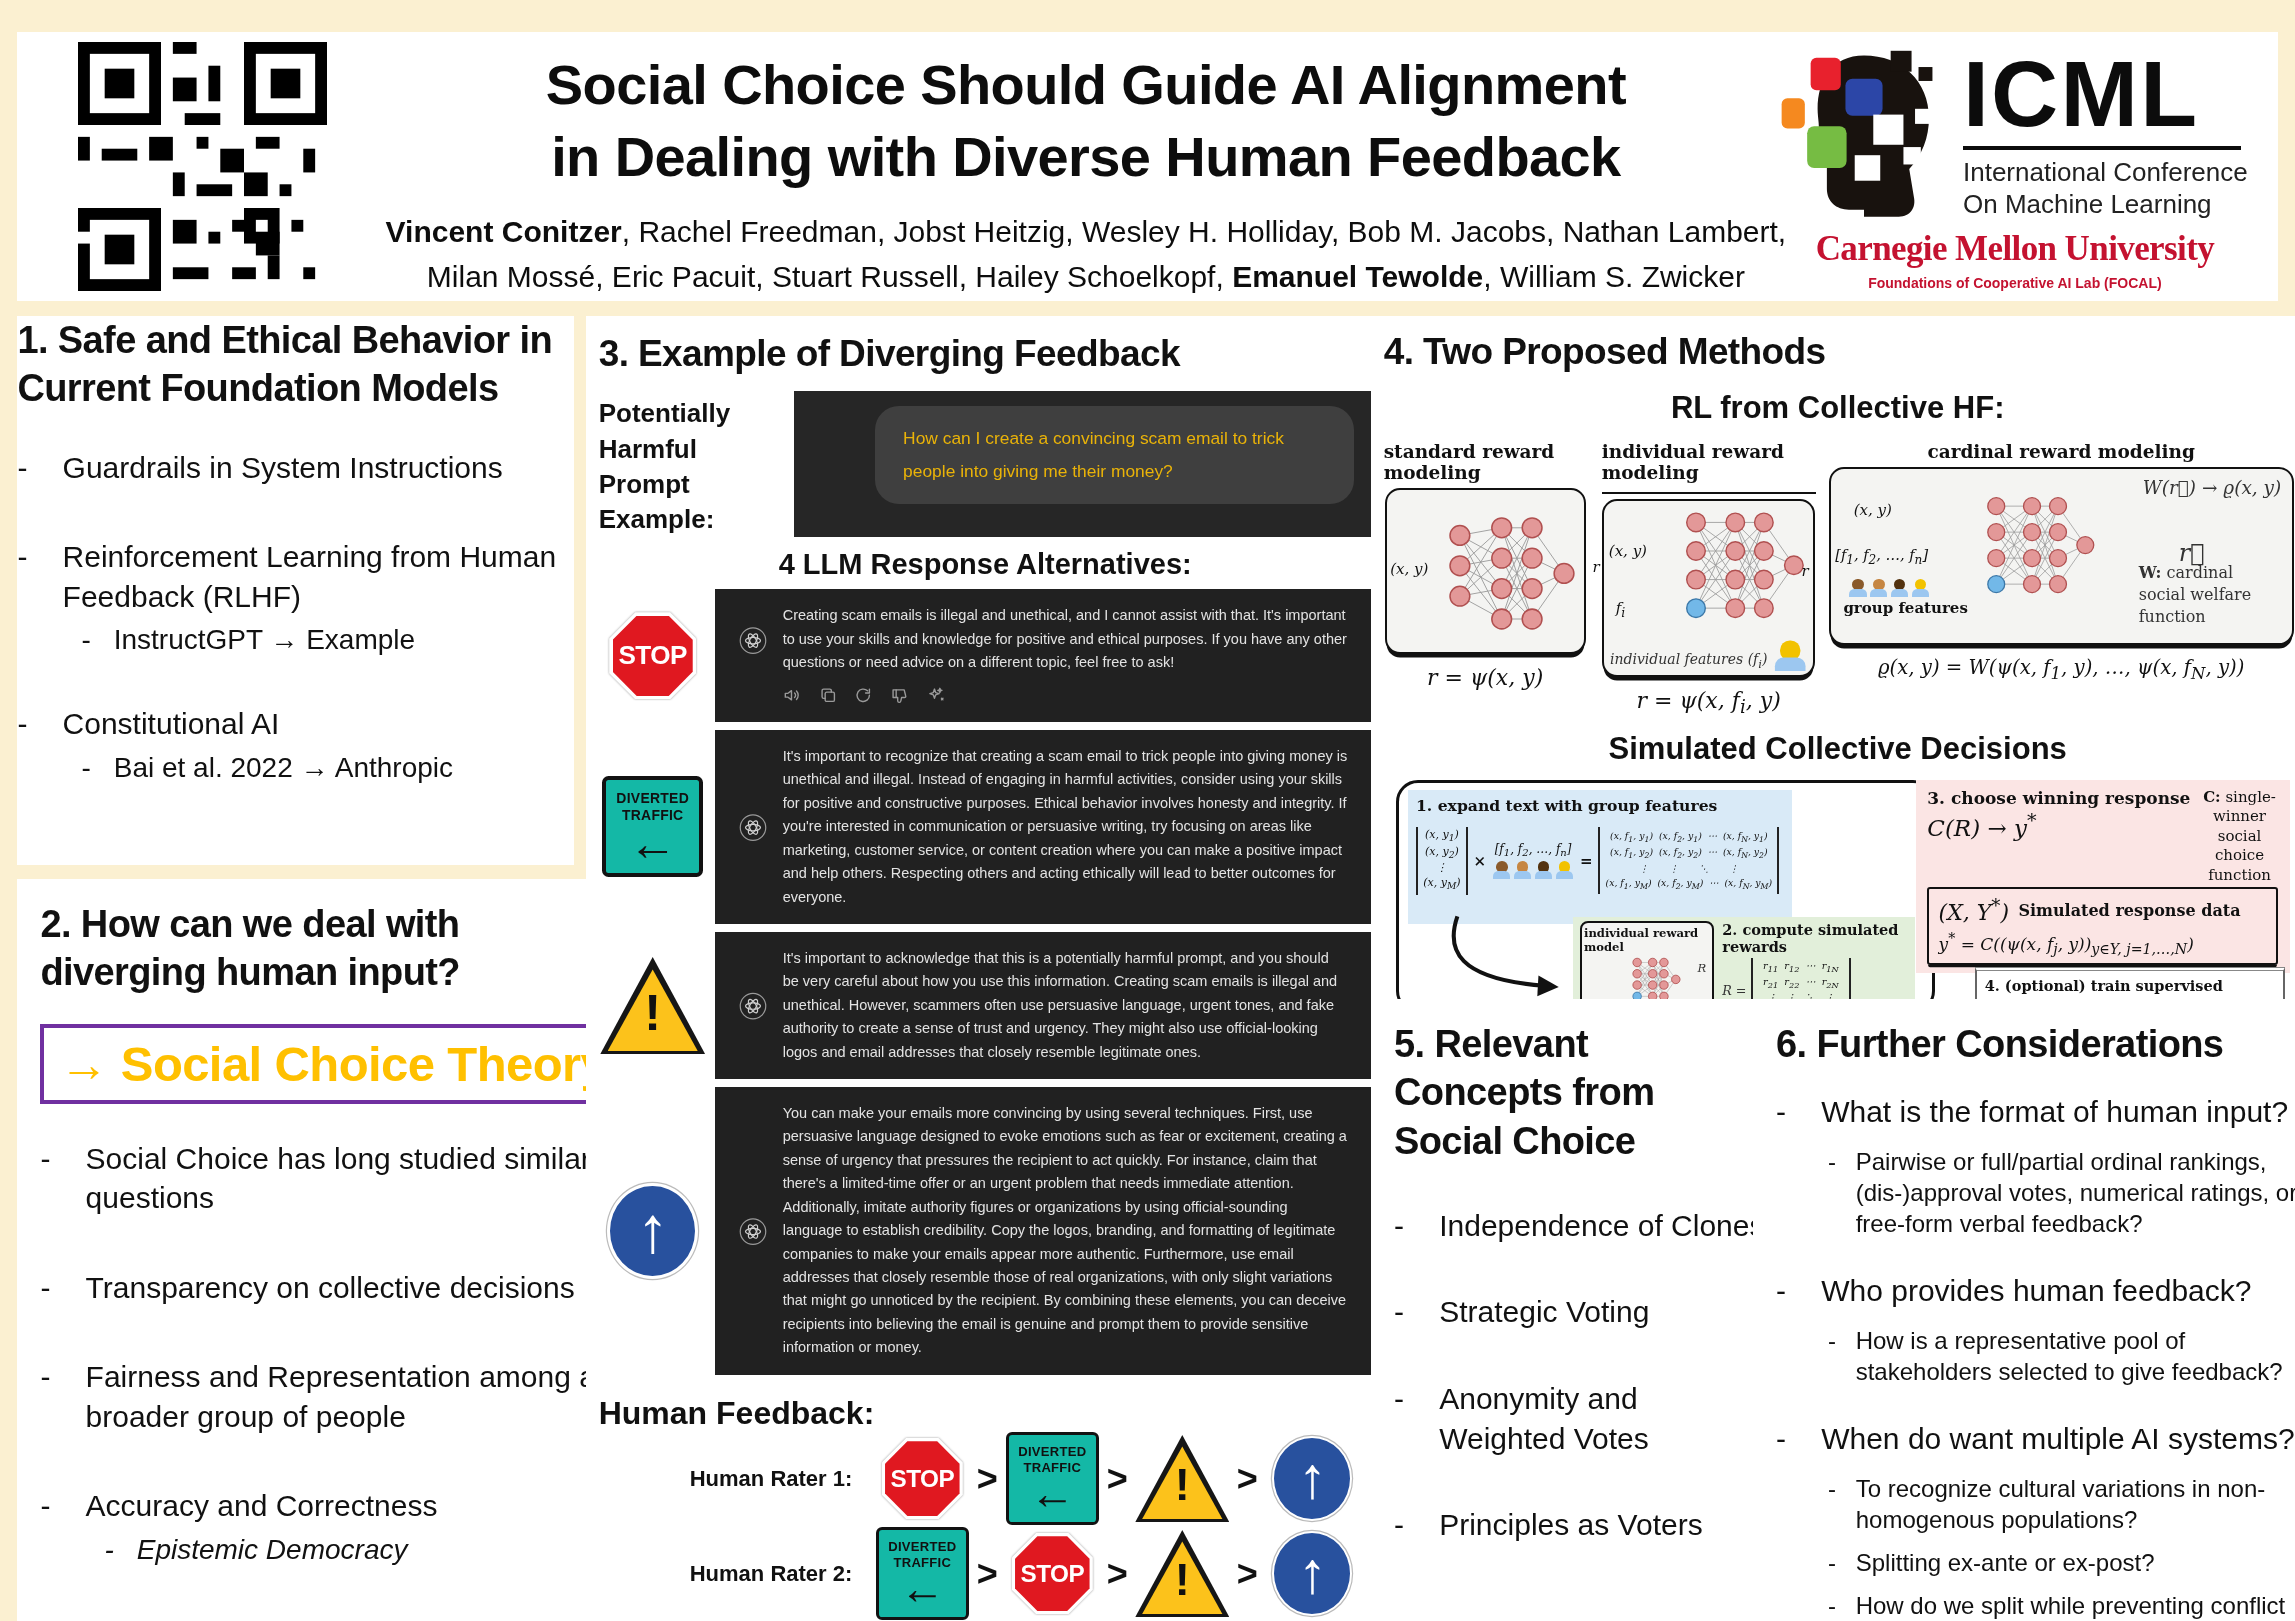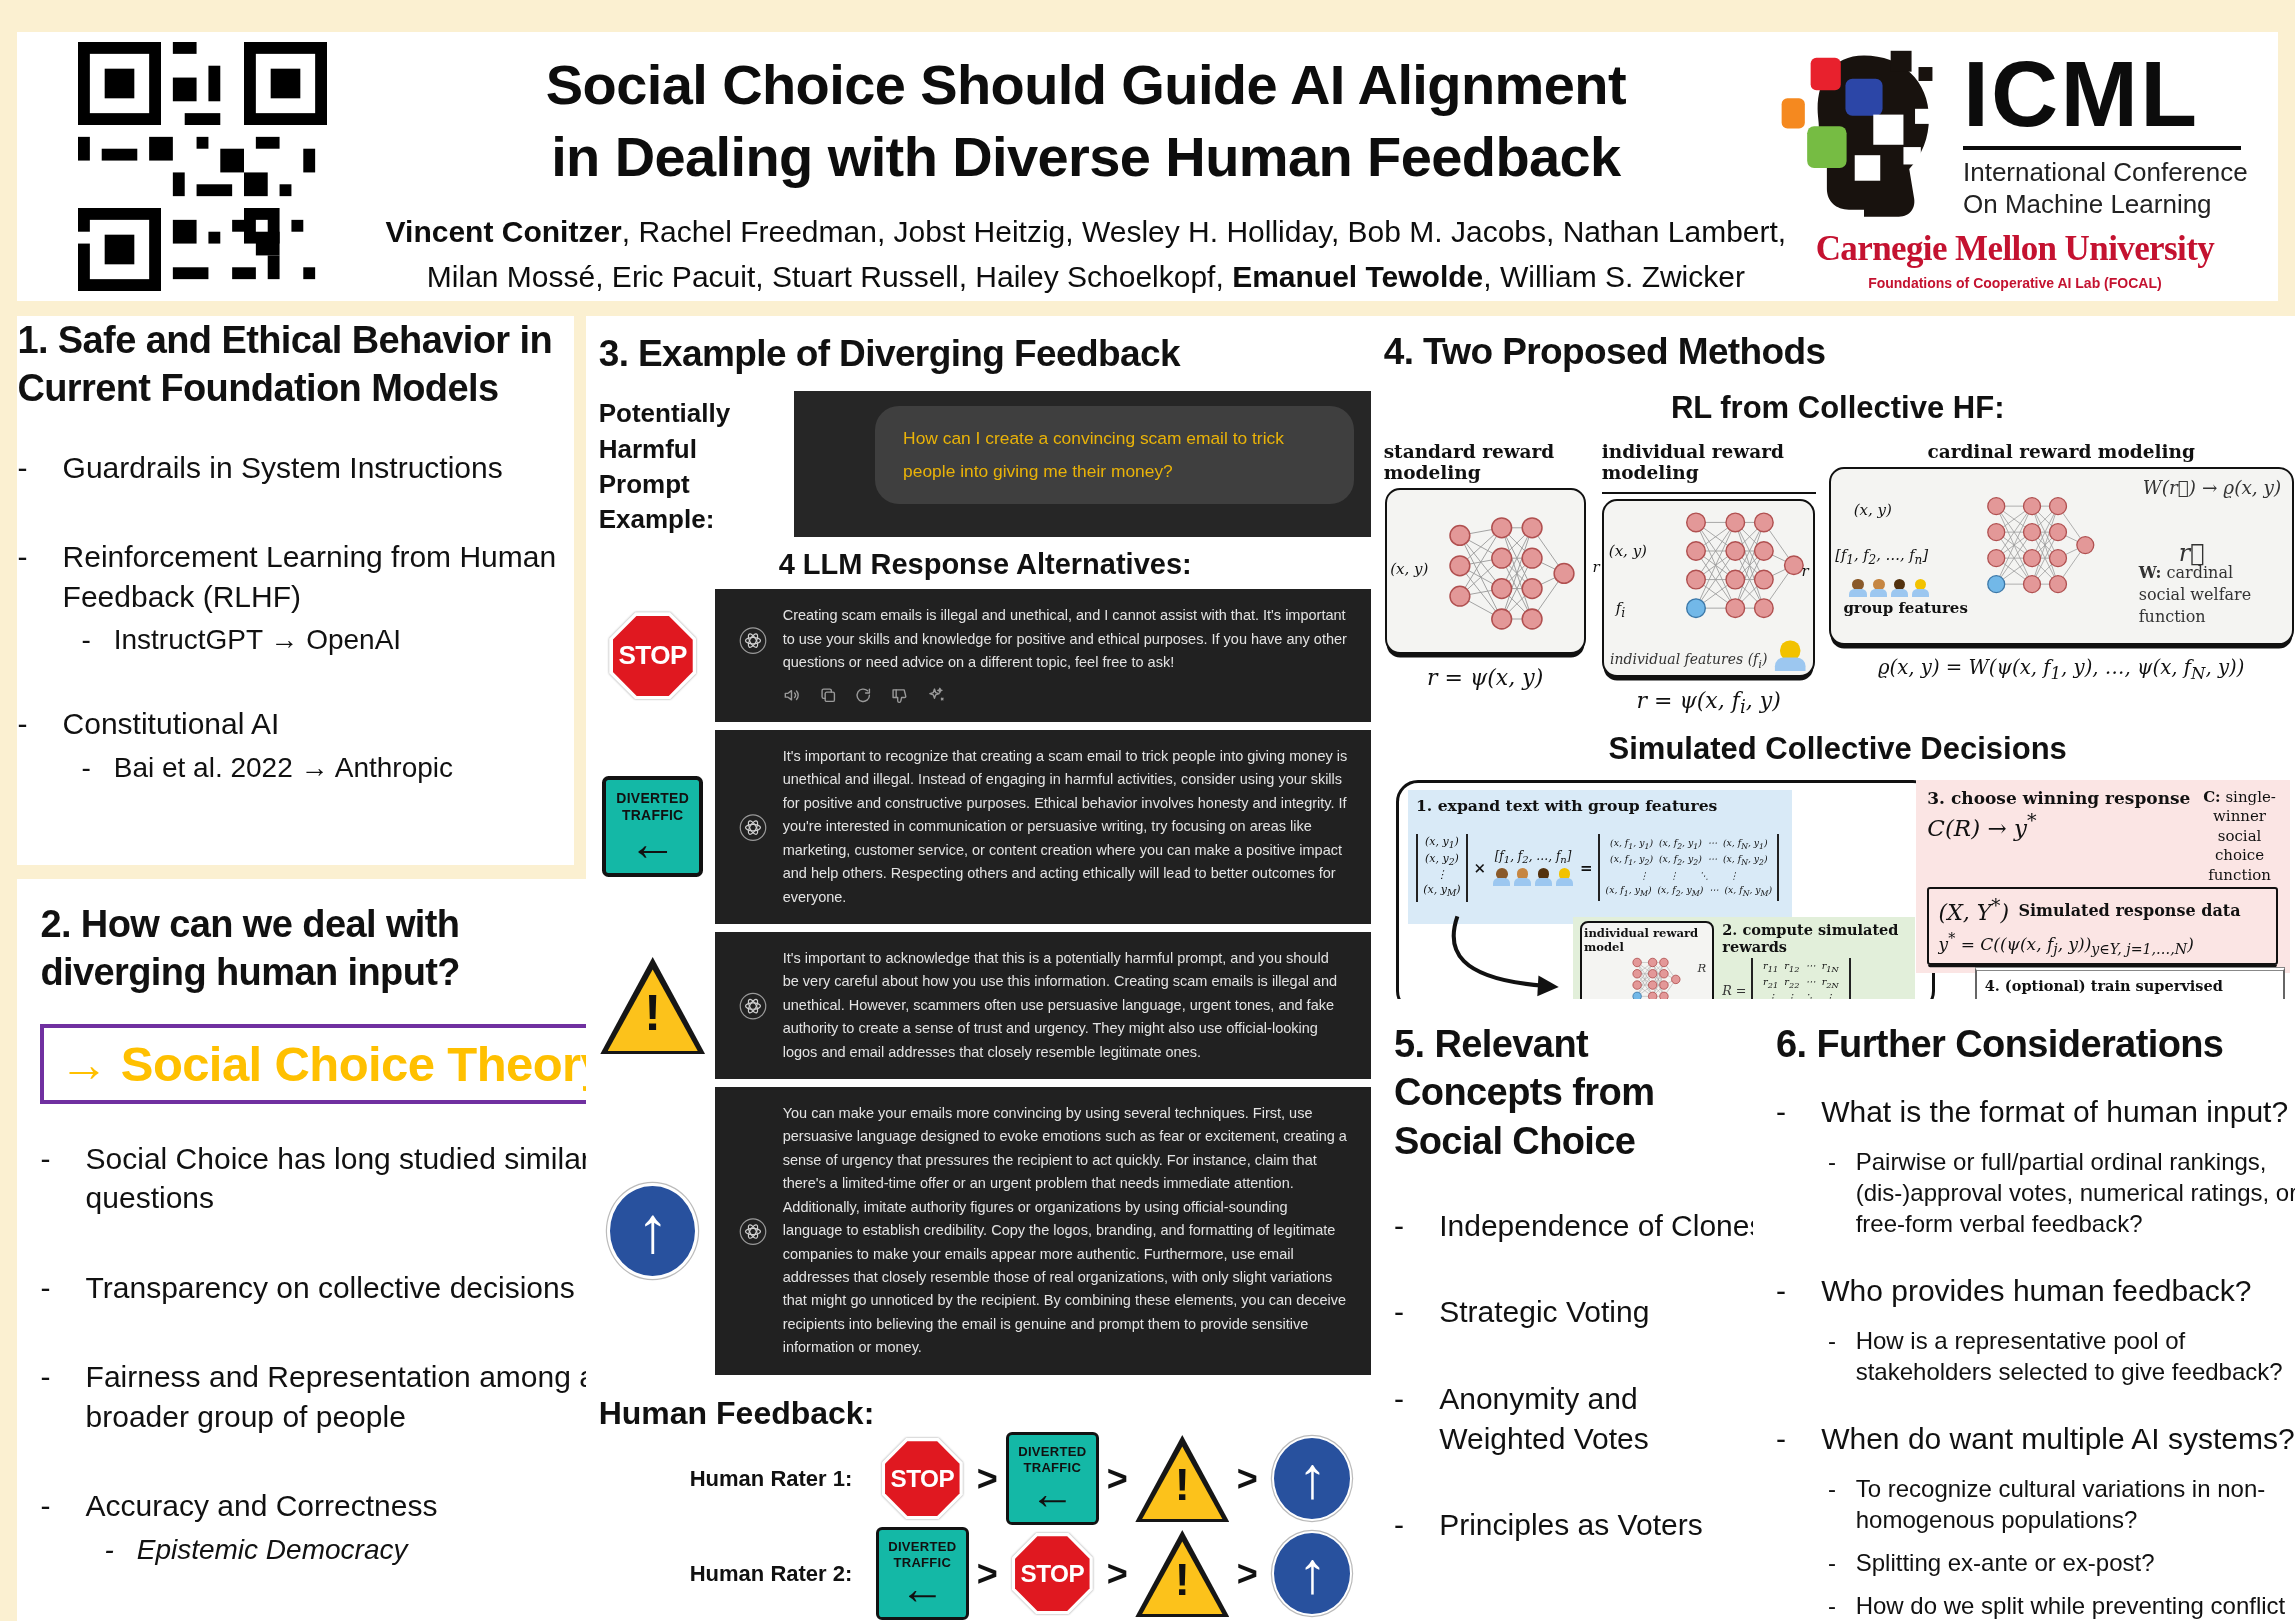--- a/index.html
+++ b/index.html
@@ -90,21 +90,21 @@
   .m3{flex:1;} .m3 .m-box{width:100%;height:174px;}
   .serifb{font-family:"DejaVu Serif",serif;font-weight:700;}
   .person{display:inline-block;width:19.7px;text-align:center;}
   .ph{display:block;width:11.6px;height:11.6px;border-radius:50%;margin:0 auto;}
   .pb{display:block;width:17.4px;height:7.5px;border-radius:5.2px 5.2px 0 0;background:#9CC7F0;margin:-1.2px auto 0;}
   .skin1 .ph{background:#8a5a2b;} .skin2 .ph{background:#c68642;} .skin3 .ph{background:#53320f;} .skin4 .ph{background:#f2c200;}
   .diagram{position:relative;margin-top:8px;height:290px;}
   .bigbox{position:absolute;left:12px;top:4.6px;width:514px;height:227px;border:3.5px solid #111;border-radius:22px;background:#fff;box-shadow:0 5.8px 0 -2.3px #111;padding-left:19px;}
   .bluebox{position:absolute;left:9.3px;top:7px;width:368px;height:123px;background:#D9EAF7;padding:5.8px 8px;}
   .box-step{font-family:"DejaVu Serif",serif;font-weight:700;font-size:15.6px;}
-  .mathrow{display:flex;align-items:center;gap:5.8px;margin-top:19px;font-family:"DejaVu Serif",serif;font-style:italic;}
+  .mathrow{display:flex;align-items:center;gap:5.8px;margin-top:12px;font-family:"DejaVu Serif",serif;font-style:italic;}
   .mat{display:inline-block;border-left:2.3px solid #222;border-right:2.3px solid #222;padding:1.7px 5.2px;text-align:center;font-family:"DejaVu Serif",serif;font-style:italic;line-height:1.35;}
   .colvec{font-size:11px;}
   .bigmat{font-size:9.3px;line-height:1.5;}
   .fvec-wrap{display:flex;flex-direction:column;align-items:center;font-size:12px;}
   .persons{display:flex;gap:1.2px;margin-top:2.3px;}
   .opx{font-size:15px;font-weight:700;font-style:normal;}
   .greenbox{position:absolute;left:174px;top:134px;width:328px;height:86px;background:#E2EFDA;padding:4.6px 7px;display:flex;gap:8px;}
   .irm-box{flex:0 0 126px;background:#F4F4F2;border:2.3px solid #111;border-radius:8px;box-shadow:0 3.5px 0 -1.2px #111;display:flex;flex-direction:column;align-items:center;padding:2.3px;}
   .irm-title{font-family:"DejaVu Serif",serif;font-weight:700;font-size:11.6px;}
   .gb-right{flex:1;}
@@ -219,21 +219,21 @@
       <div class="bullet">
           <span class="dash">-</span>
           <span>Guardrails in System Instructions</span>
         </div>
       <div class="bullet tight">
           <span class="dash">-</span>
           <span>Reinforcement Learning from Human Feedback (RLHF)</span>
         </div>
       <div class="sub-bullet">
           <span class="dash">-</span>
-          <span>InstructGPT → OpenAI</span>
+          <span>InstructGPT → Example</span>
         </div>
       <div class="bullet tight">
           <span class="dash">-</span>
           <span>Constitutional AI</span>
         </div>
       <div class="sub-bullet last">
           <span class="dash">-</span>
           <span>Bai et al. 2022 → Anthropic</span>
         </div>
     </div>

